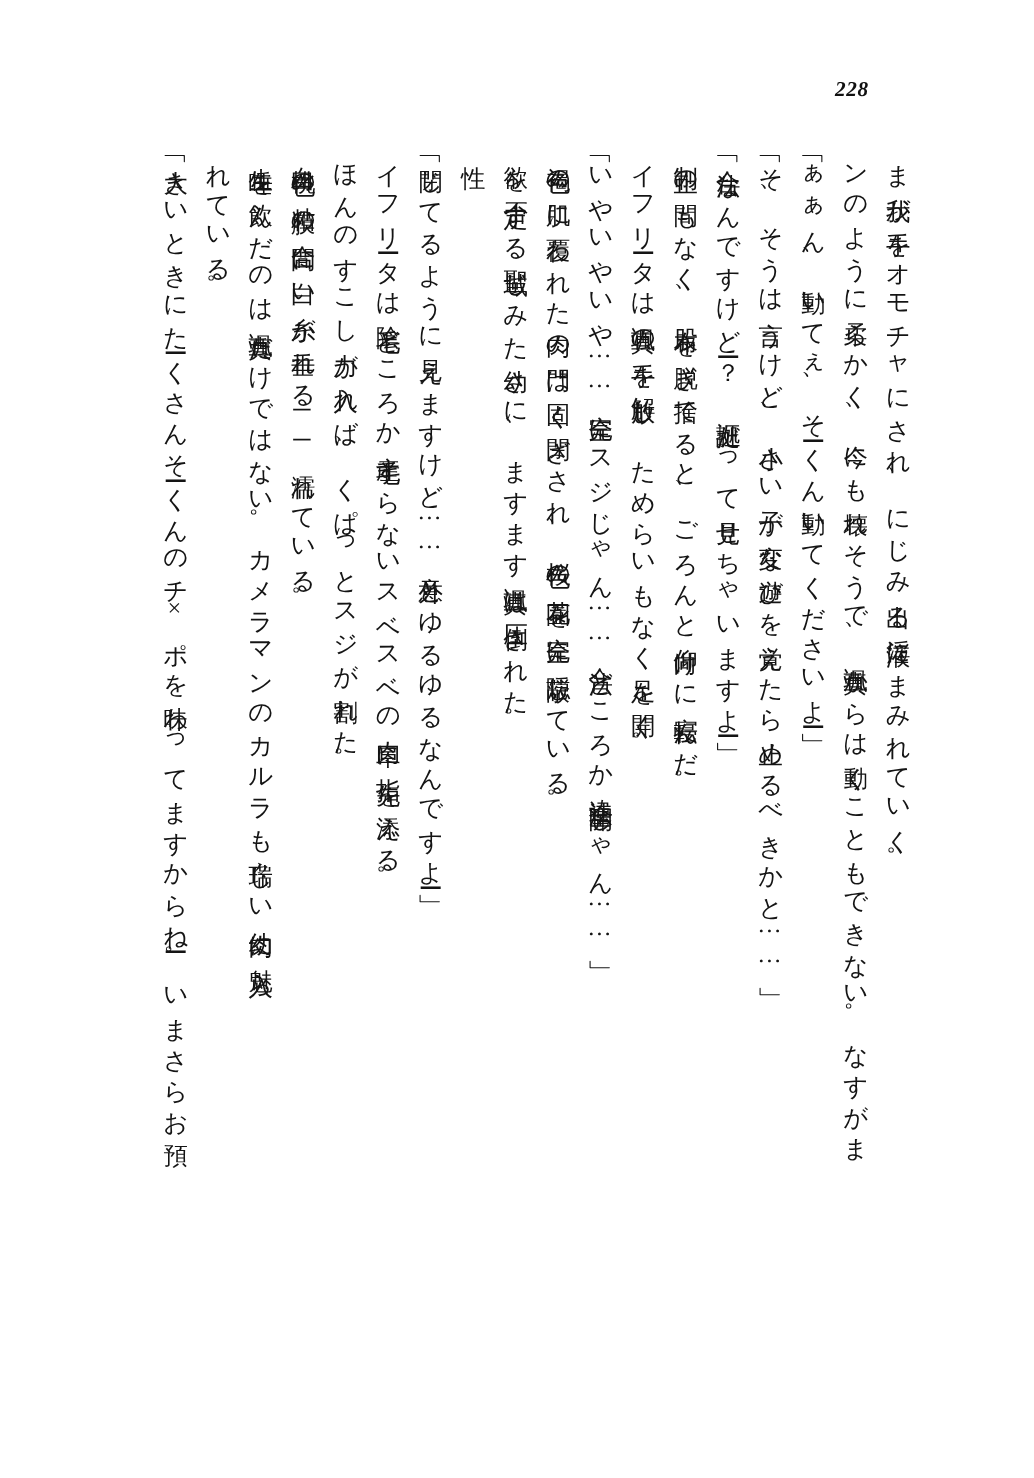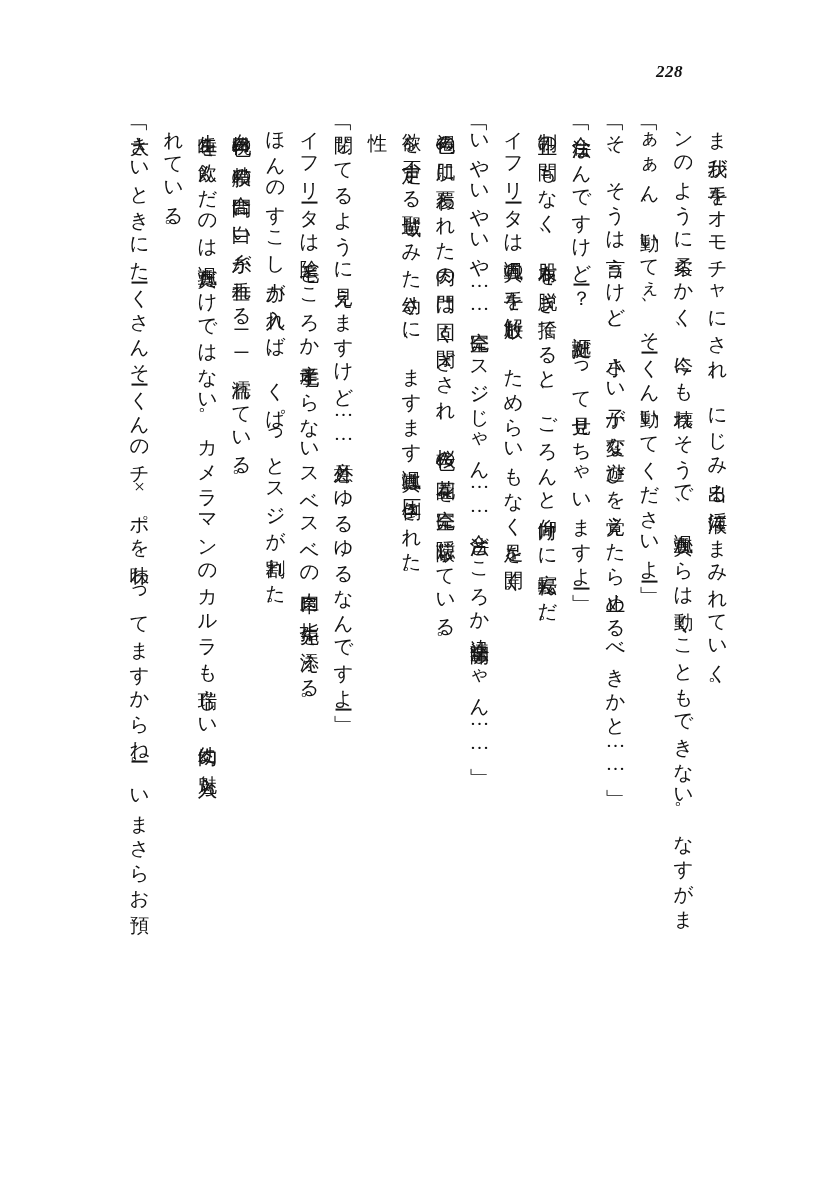--- a/index.html
+++ b/index.html
@@ -15,21 +15,21 @@
     position: relative;
     width: 827px;
     height: 1182px;
     background: #ffffff;
     overflow: hidden;
     box-sizing: border-box;
   }
   .page-number {
     position: absolute;
     top: 62px;
-    right: 144px;
+    right: 132px;
     font-family: "Liberation Serif", "DejaVu Serif", serif;
     font-style: italic;
     font-size: 17px;
     font-weight: 700;
     letter-spacing: 0.5px;
     color: #111111;
   }
   .text-block {
     position: absolute;
     top: 118px;

